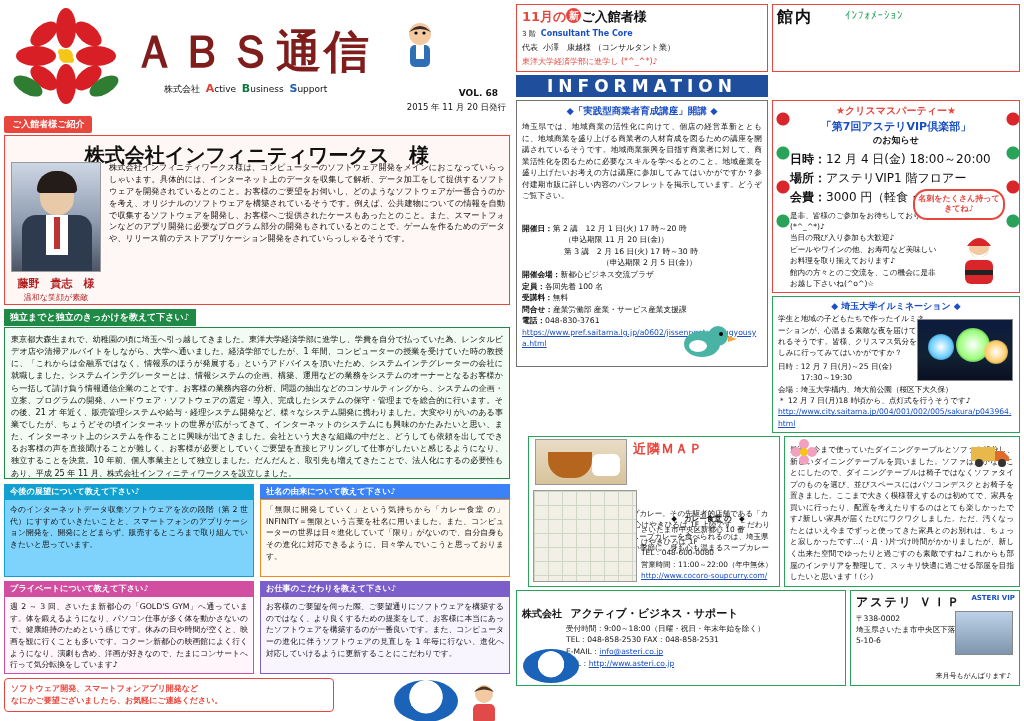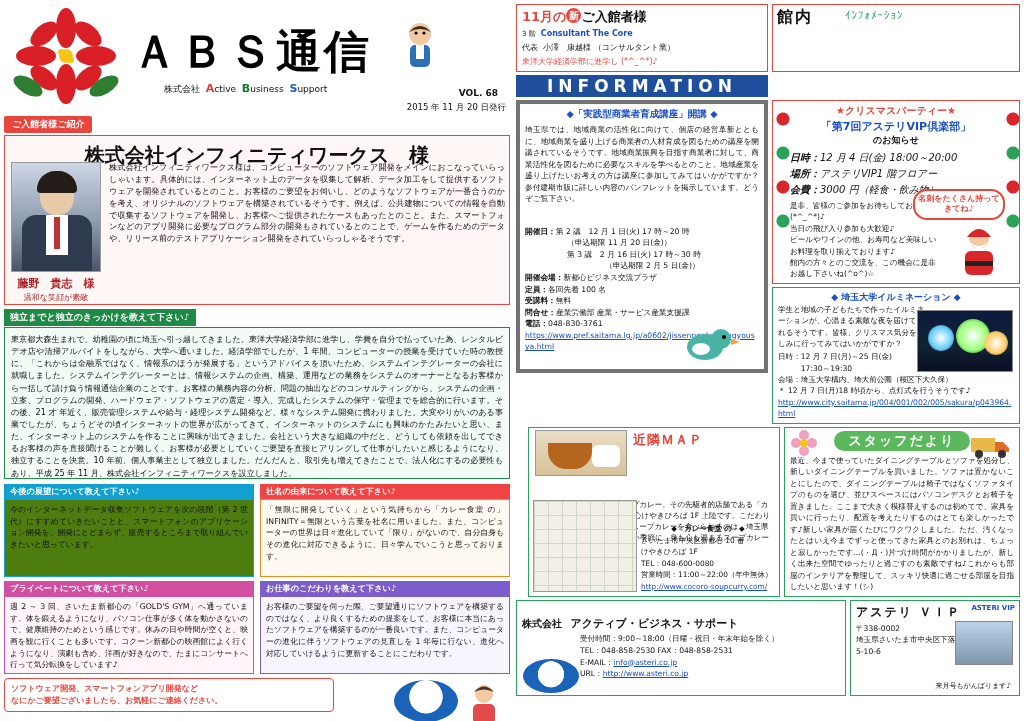--- a/index.html
+++ b/index.html
@@ -17,21 +17,21 @@
 
   
   .left { position:absolute; left:4px; top:4px; width:506px; height:713px; }
 
   .masthead { position:relative; height:112px; }
   .flower { position:absolute; left:2px; top:2px; width:120px; height:104px; }
   .title-abs {
     position:absolute; left:128px; top:18px;
     font-size:45px; font-weight:bold; letter-spacing:3px;
     font-family:"DejaVu Sans", sans-serif;
-    color:#000000;
+    color:#7f1d1d;
   }
   .tagline { position:absolute; left:160px; top:78px; font-size:9px; }
   .tagline .big { font-weight:bold; color:#e03c31; font-size:11px; }
   .tagline .b2 { font-weight:bold; color:#0a7a3a; font-size:11px; }
   .tagline .b3 { font-weight:bold; color:#1a5fb4; font-size:11px; }
   .pubdate { position:absolute; right:4px; top:98px; font-size:8.5px; }
   .volno { position:absolute; right:12px; top:84px; font-size:9px; font-weight:bold; }
   .mascot { position:absolute; right:70px; top:16px; width:40px; height:60px; }
 
   .ribbon {
@@ -70,22 +70,22 @@
   }
 
   .qgrid { display:grid; grid-template-columns:1fr 1fr; gap:4px 6px; margin-top:5px; }
   .qcell .qhead {
     color:#fff; font-weight:bold; font-size:8.2px; padding:2px 6px; display:block;
   }
   .qcell .qbody {
     border:1px solid #bbb; padding:4px 5px; font-size:7.8px; line-height:1.5;
     text-align:justify; height:78px;
   }
-  .g1 .qhead { background:#12a0d0; } .g1 .qbody { border-color:#12a0d0; background:#4d7c0f; }
-  .g2 .qhead { background:#ef4444; } .g2 .qbody { border-color:#f08a1d; background:#fff9f1; }
+  .g1 .qhead { background:#12a0d0; } .g1 .qbody { border-color:#12a0d0; background:#7dd3fc; }
+  .g2 .qhead { background:#3b82f6; } .g2 .qbody { border-color:#f08a1d; background:#fff9f1; }
   .g3 .qhead { background:#d24ea0; } .g3 .qbody { border-color:#d24ea0; background:#fff5fb; }
   .g4 .qhead { background:#7b5ec9; } .g4 .qbody { border-color:#7b5ec9; background:#f8f5ff; }
 
   .contact-strip { position:relative; margin-top:4px; height:54px; }
   .contact-bubble {
     border:1px solid #e8453c; background:#fff; border-radius:4px;
     padding:4px 6px; font-size:8px; line-height:1.5; width:330px;
   }
   .contact-bubble .ln1 { color:#e8453c; font-weight:bold; }
   .mail-link { color:#1a4fc4; text-decoration:underline; }
@@ -118,21 +118,21 @@
 
   .info-band {
     background:#1f4e9c; color:#fff; text-align:center; font-weight:bold;
     font-size:17px; letter-spacing:5px; margin-top:3px; padding:1px 0;
     width:252px;
   }
   .two-col { display:flex; gap:4px; margin-top:3px; }
   .col-l { width:252px; }
   .col-r { flex:1; }
 
-  .panel { border:4px solid #737373; padding:4px 5px; }
+  .panel { border:1px solid #737373; padding:4px 5px; }
   .panel-title-c { text-align:center; font-weight:bold; font-size:9.5px; color:#1a4fc4; margin-bottom:3px; }
   .ptxt { font-size:7.7px; line-height:1.5; text-align:justify; }
   .ptxt .b { font-weight:bold; }
   a.link { color:#1a4fc4; text-decoration:underline; word-break:break-all; }
 
   .xmas {
     border:1px solid #e8453c; padding:3px 5px; position:relative;
     background:
       radial-gradient(circle at 10px 18px, #d9262b 0 6px, transparent 7px),
       radial-gradient(circle at 10px 52px, #2aa35a 0 6px, transparent 7px),
@@ -140,21 +140,21 @@
       radial-gradient(circle at 10px 120px, #2aa35a 0 6px, transparent 7px),
       radial-gradient(circle at 240px 18px, #d9262b 0 6px, transparent 7px),
       radial-gradient(circle at 240px 52px, #2aa35a 0 6px, transparent 7px),
       radial-gradient(circle at 240px 86px, #d9262b 0 6px, transparent 7px),
       radial-gradient(circle at 240px 120px, #2aa35a 0 6px, transparent 7px),
       #ffffff;
   }
   .xmas-t1 { text-align:center; color:#e8453c; font-weight:bold; font-size:10px; }
   .xmas-t2 { text-align:center; color:#1a4fc4; font-weight:bold; font-size:11px; margin-top:1px; }
   .xmas-t3 { text-align:center; font-weight:bold; font-size:9px; }
-  .xmas-rows { font-size:10px; line-height:1.6; margin:3px 0 2px 12px;font-style:italic; }
+  .xmas-rows { font-size:12px; line-height:1.6; margin:3px 0 2px 12px; }
   .xmas-rows .lbl { font-weight:bold; }
   .xmas-body { font-size:7.6px; line-height:1.5; margin-left:12px; }
   .badge-name {
     position:absolute; right:14px; top:88px; width:92px; padding:3px;
     border:2px solid #e8453c; border-radius:14px; background:#fff;
     color:#e8453c; font-weight:bold; font-size:8px; text-align:center; line-height:1.3;
   }
   .santa { position:absolute; right:18px; bottom:4px; width:44px; height:58px; }
 
   .illum { border:1px solid #2aa35a; padding:3px 5px; margin-top:3px; position:relative; }
@@ -445,23 +445,20 @@
           <div class="c">◆　カレー食堂 の　◆</div>
           <div style="white-space:pre-line">さいたま市中央区新都心 10 番
 けやきひろば 1F</div>
           <div>TEL：048-600-0080</div>
           <div>営業時間：11:00～22:00（年中無休）</div>
           <a class="link" href="#">http://www.cocoro-soupcurry.com/</a>
         </div>
       </div>
 
       <div class="staff-box">
-        <div style="text-align:center">
-          <span class="staff-title">スタッフだより</span>
-        </div>
         <svg style="position:absolute;right:6px;top:2px;width:44px;height:30px" viewBox="0 0 44 30">
           <rect x="2" y="8" width="24" height="14" fill="#e8b84b"></rect>
           <path d="M26 12 h8 l6 6 v4 h-14z" fill="#e06b2a"></path>
           <circle cx="10" cy="24" r="4" fill="#333"></circle>
             <circle cx="33" cy="24" r="4" fill="#333"></circle>
         </svg>
         <svg style="position:absolute;left:6px;top:2px;width:26px;height:26px" viewBox="0 0 26 26">
           <g fill="#f2a0c0">
             <circle cx="13" cy="5" r="5"></circle>
               <circle cx="13" cy="21" r="5"></circle>
@@ -471,21 +468,21 @@
           <circle cx="13" cy="13" r="4" fill="#f5c518"></circle>
         </svg>
         <div class="staff-txt">最近、今まで使っていたダイニングテーブルとソファを処分し、新しいダイニングテーブルを買いました。ソファは置かないことにしたので、ダイニングテーブルは椅子ではなくソファタイプのものを選び、並びスペースにはパソコンデスクとお椅子を置きました。ここまで大きく模様替えするのは初めてで、家具を買いに行ったり、配置を考えたりするのはとても楽しかったです♪新しい家具が届くたびにワクワクしました。ただ、汚くなったとはいえ今までずっと使ってきた家具とのお別れは、ちょっと寂しかったです…(・Д・)片づけ時間がかかりましたが、新しく出来た空間でゆったりと過ごすのも素敵ですね♪これからも部屋のインテリアを整理して、スッキリ快適に過ごせる部屋を目指したいと思います！(シ)</div>
       </div>
     </div>
 
     <div class="footer">
       <div class="f-left">
         <span class="f-co">株式会社</span>
         <span class="f-co2">アクティブ・ビジネス・サポート</span>
-        <div class="f-lines" style="margin-left:58px">
+        <div class="f-lines" style="margin-left:44px">
           <div>受付時間：9:00～18:00（日曜・祝日・年末年始を除く）</div>
           <div>TEL：048-858-2530  FAX：048-858-2531</div>
           <div>E-MAIL：<a class="link" href="#">info@asteri.co.jp</a></div>
           <div>URL：<a class="link" href="#">http://www.asteri.co.jp</a></div>
         </div>
         <div class="f-logo">ABS</div>
       </div>
 
       <div class="f-right">
         <div class="vip-logo">ASTERI VIP</div>

